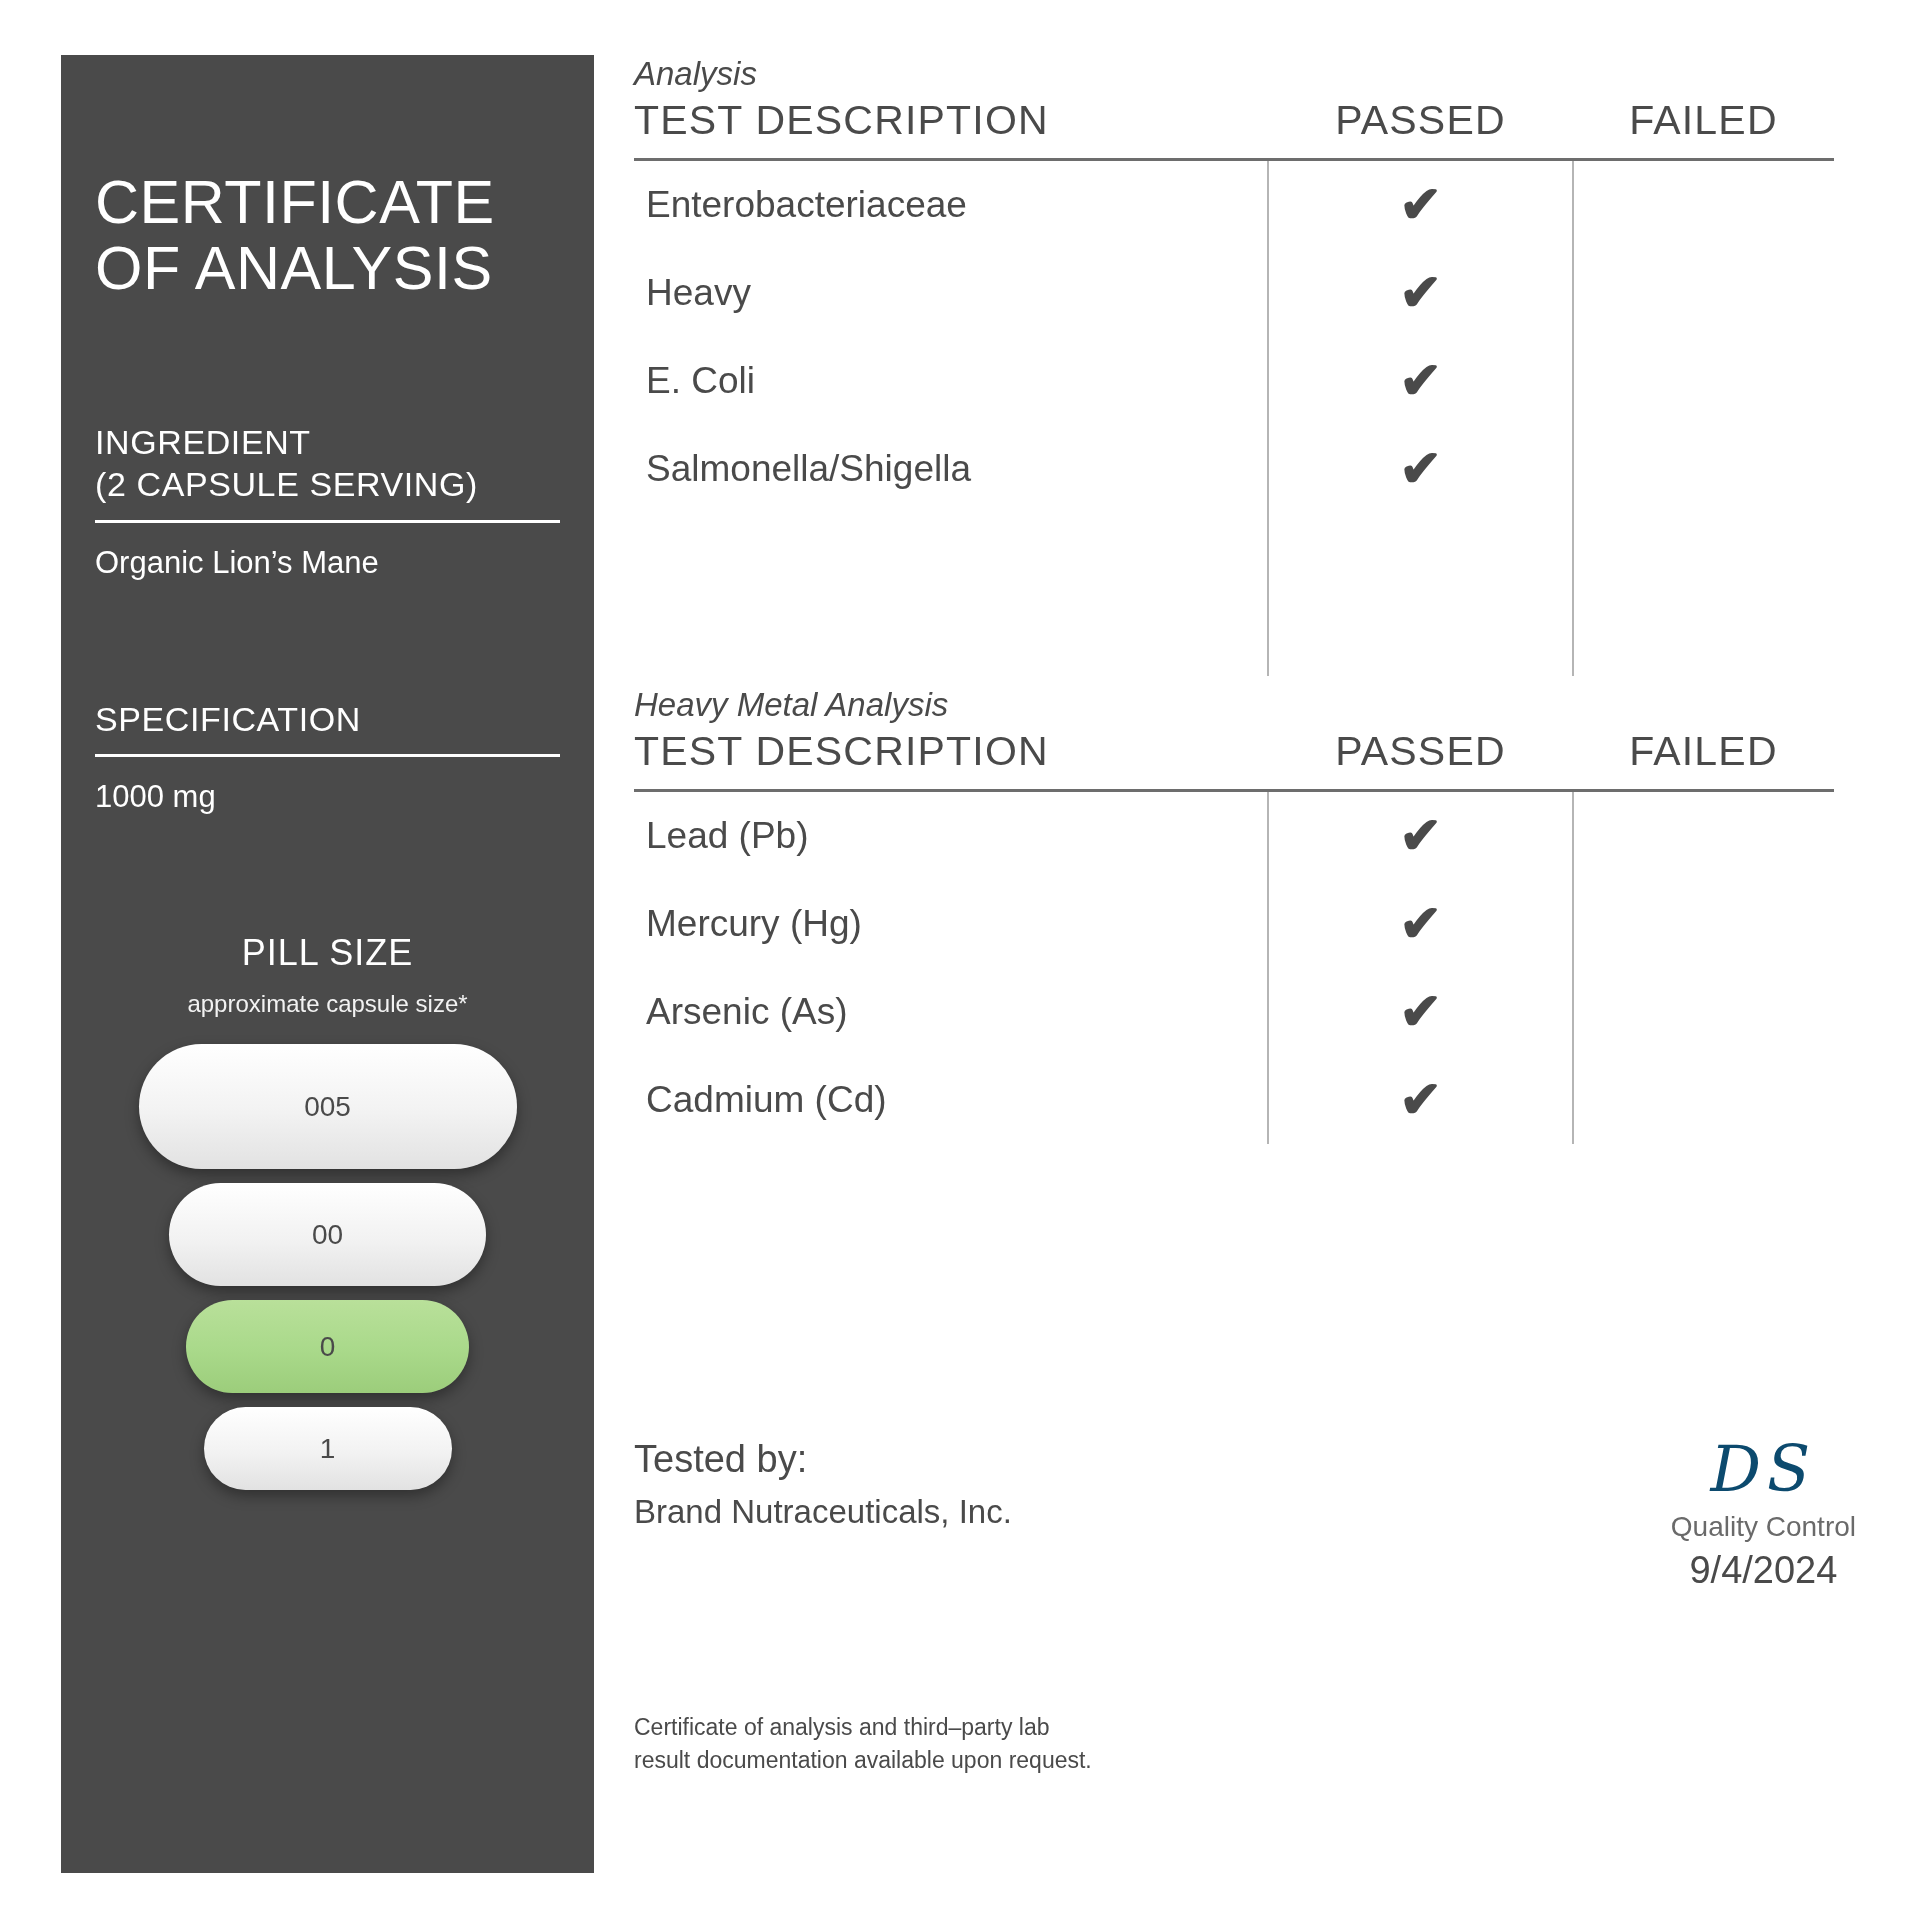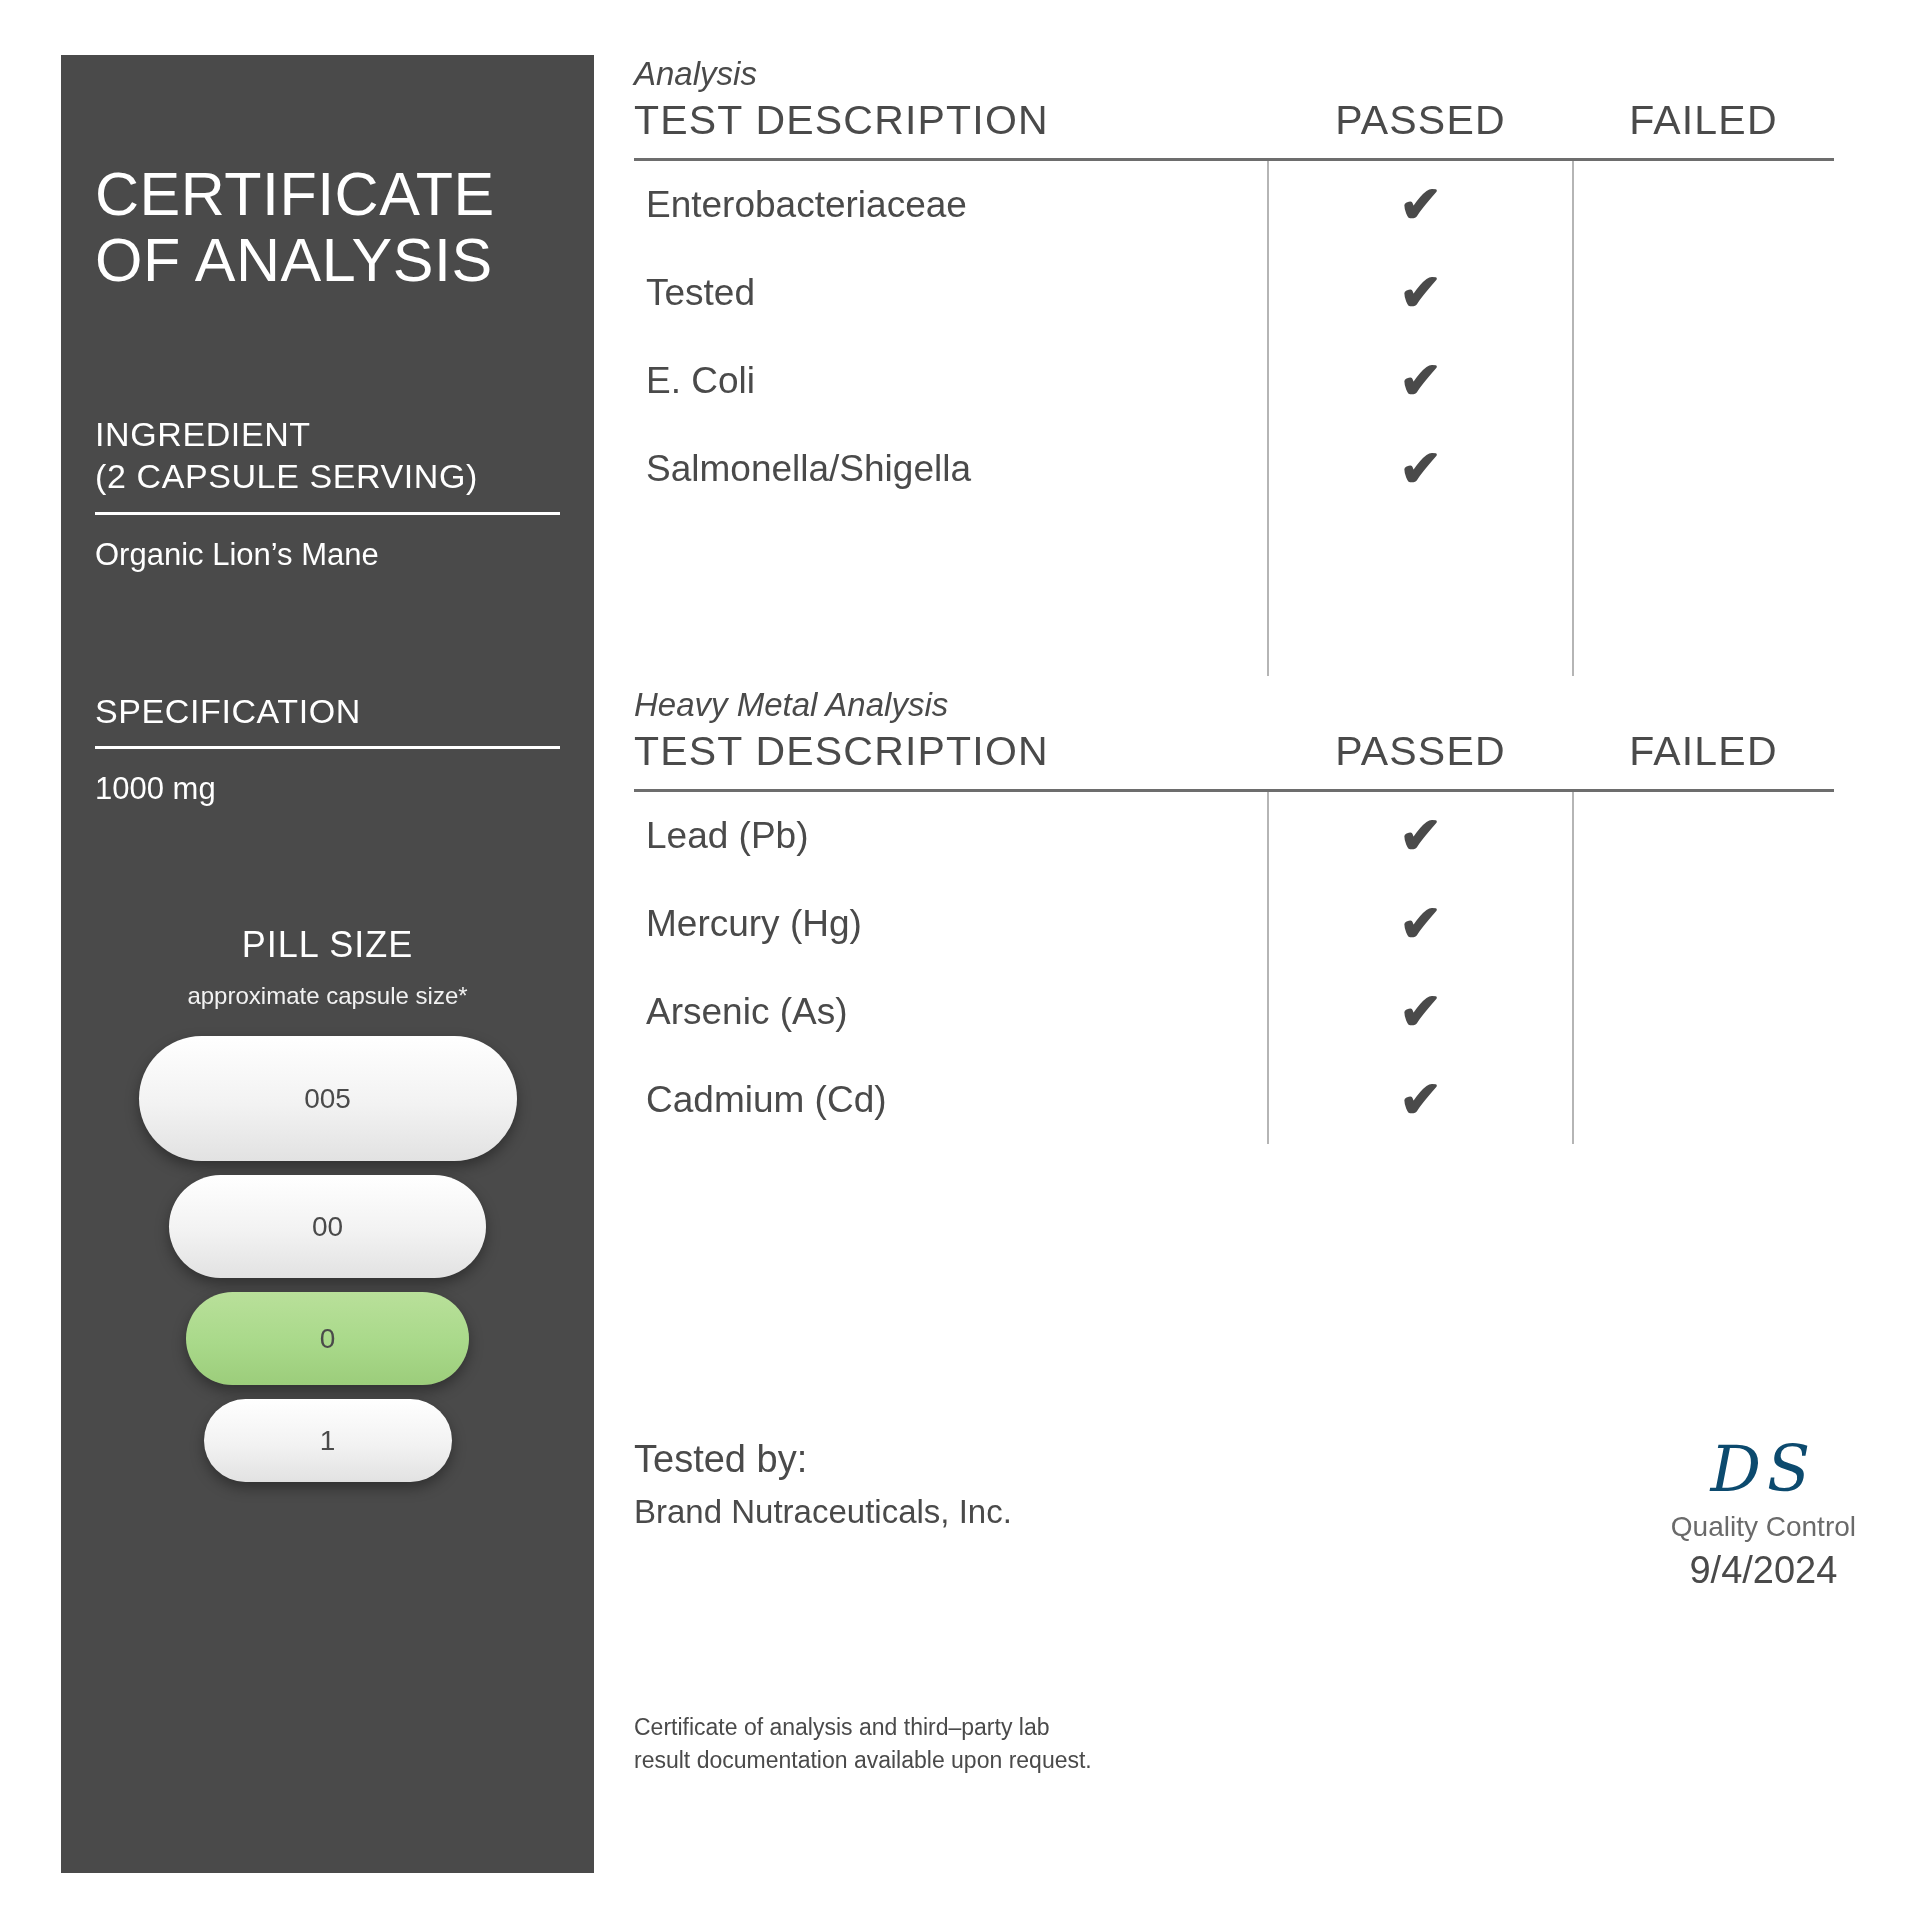--- a/index.html
+++ b/index.html
@@ -24,21 +24,21 @@
   
   .sidebar {
     position: absolute;
     left: 61px;
     top: 55px;
     width: 533px;
     height: 1818px;
     background: #4a4a4a;
     color: #ffffff;
     box-sizing: border-box;
-    padding: 8px 34px;
+    padding: 16px 34px;
   }
   .coa-title {
     margin-top: 99px;
     font-size: 61px;
     line-height: 1.08;
     font-weight: 400;
     letter-spacing: 0.5px;
     color: #ffffff;
   }
   .coa-title span { display: block; white-space: nowrap; }
@@ -243,21 +243,21 @@
           <th class="ctr">FAILED</th>
         </tr>
       </thead>
       <tbody>
         <tr>
           <td>Enterobacteriaceae</td>
           <td class="ctr vline-l"><span class="check">✔</span></td>
           <td class="ctr vline-l"></td>
         </tr>
         <tr>
-          <td>Tested</td>
+          <td>Heavy</td>
           <td class="ctr vline-l"><span class="check">✔</span></td>
           <td class="ctr vline-l"></td>
         </tr>
         <tr>
           <td>E. Coli</td>
           <td class="ctr vline-l"><span class="check">✔</span></td>
           <td class="ctr vline-l"></td>
         </tr>
         <tr>
           <td>Salmonella/Shigella</td>

